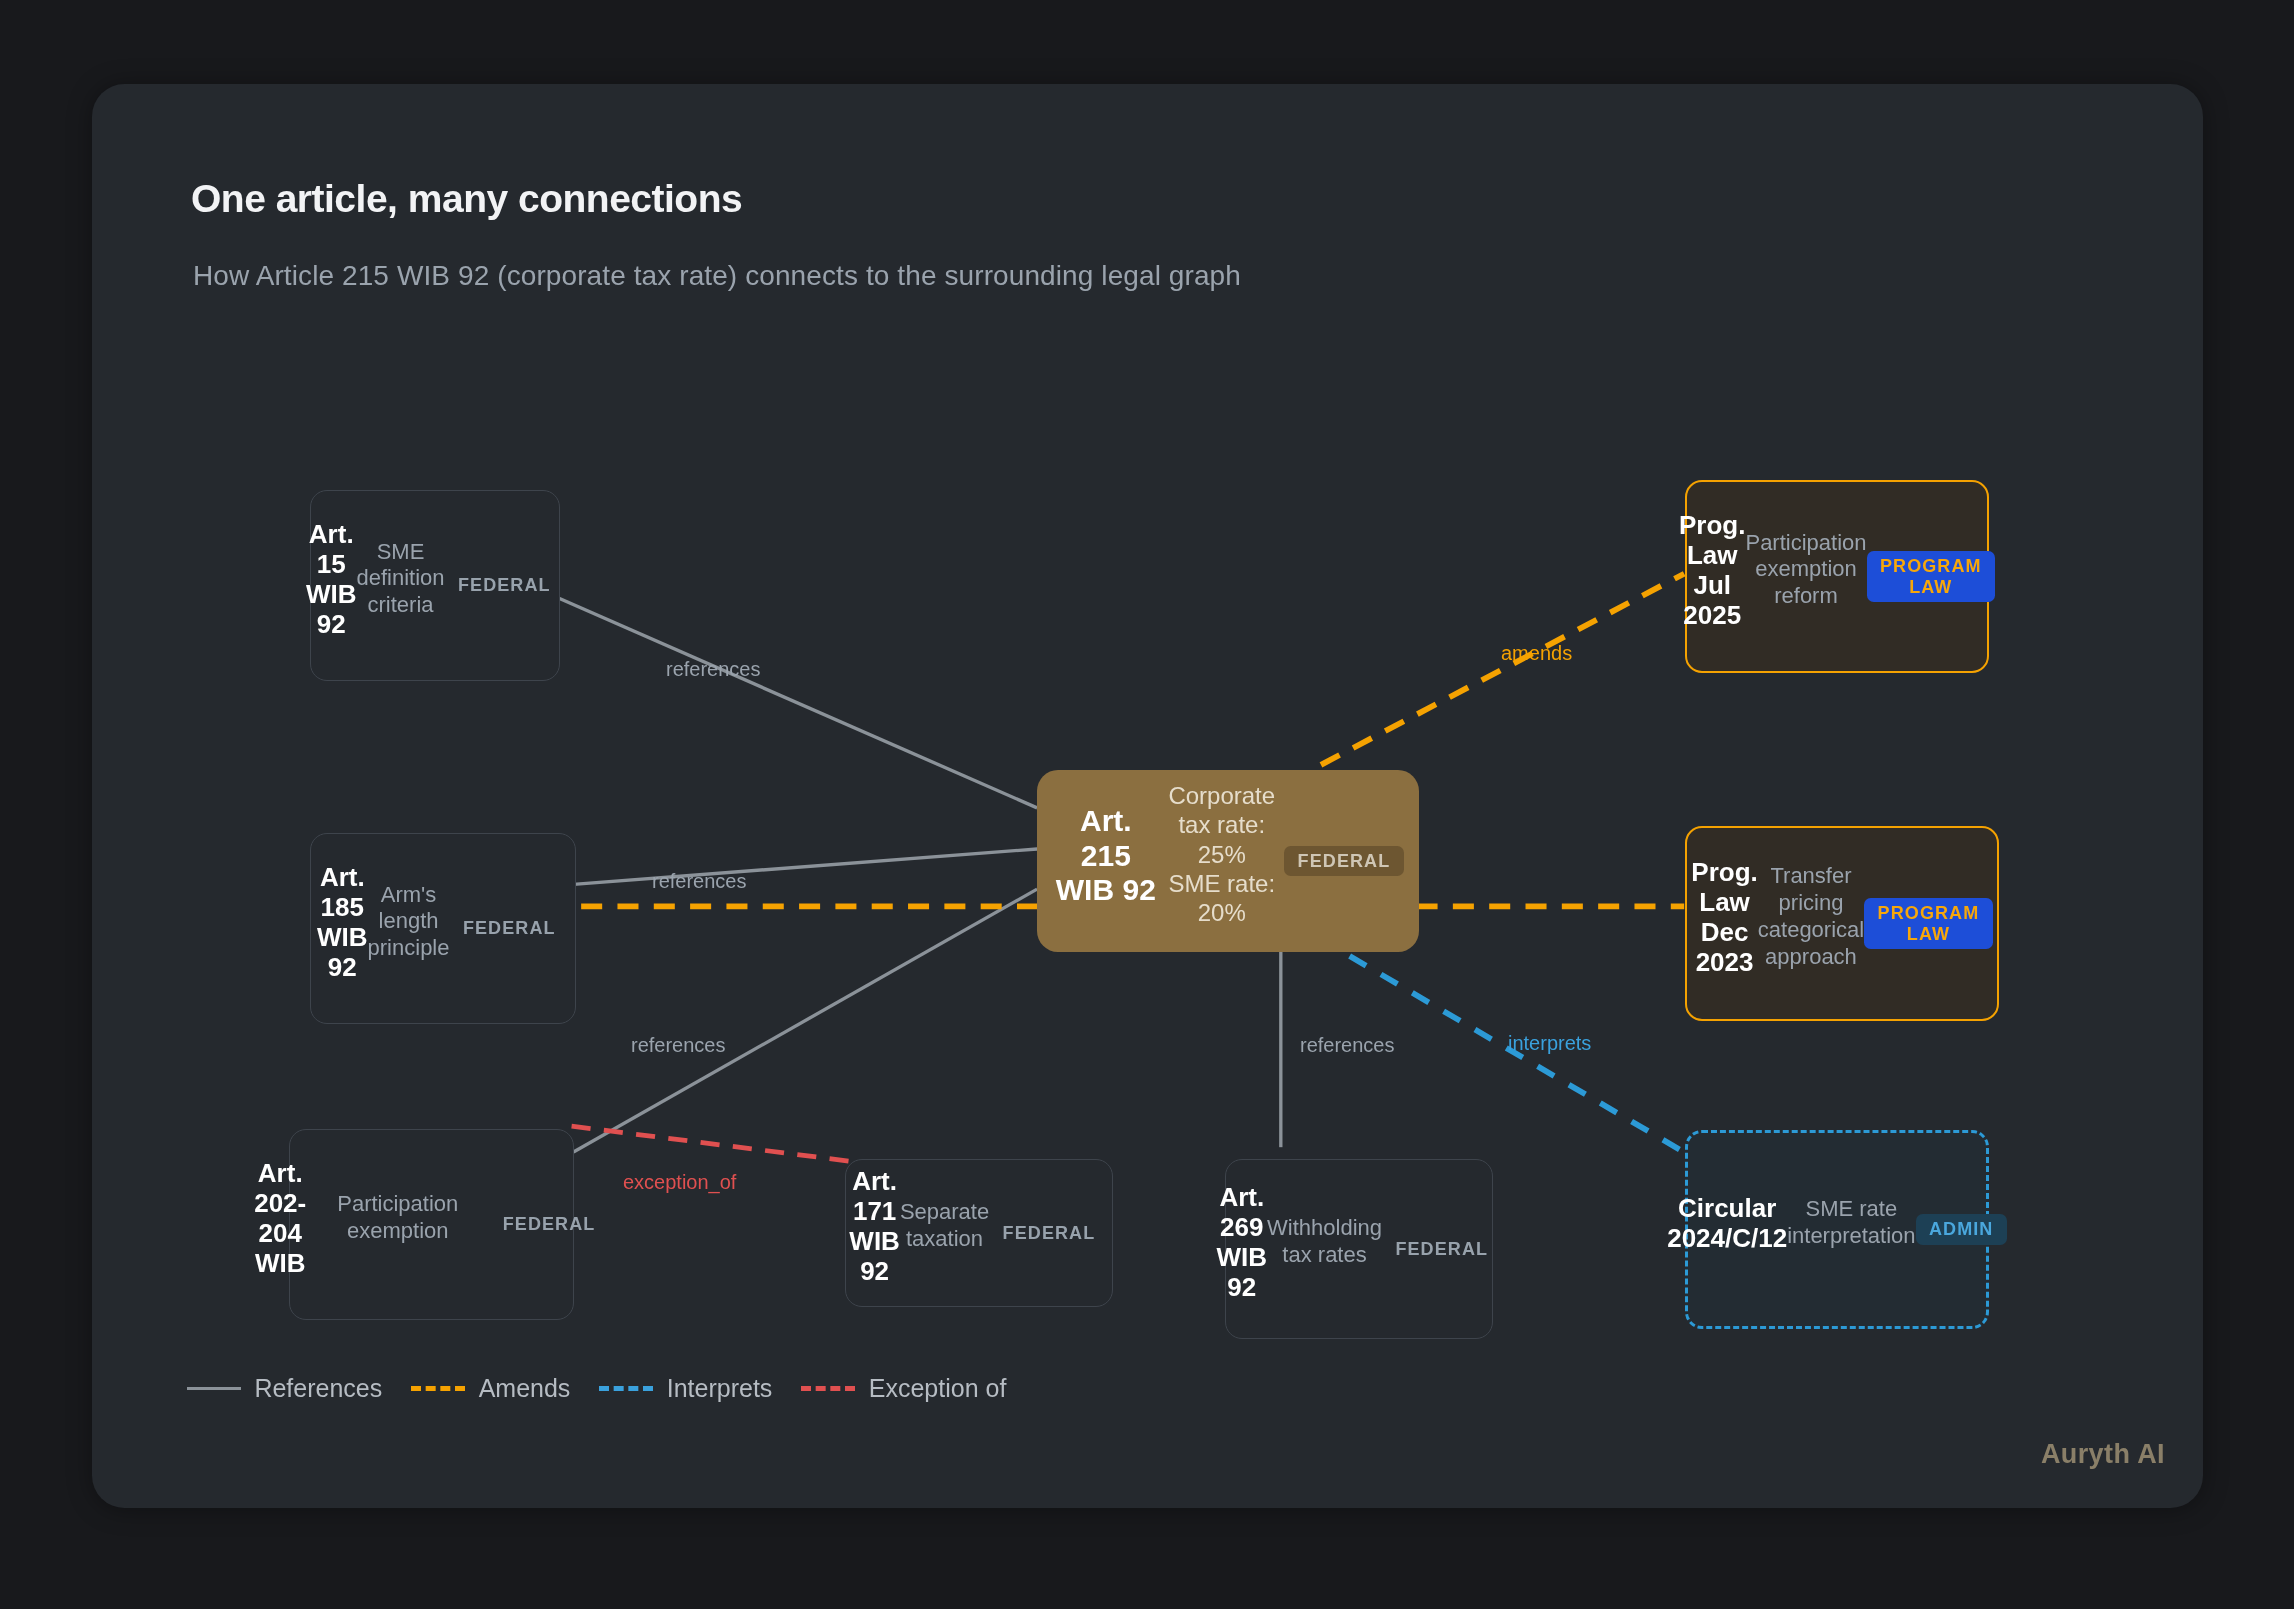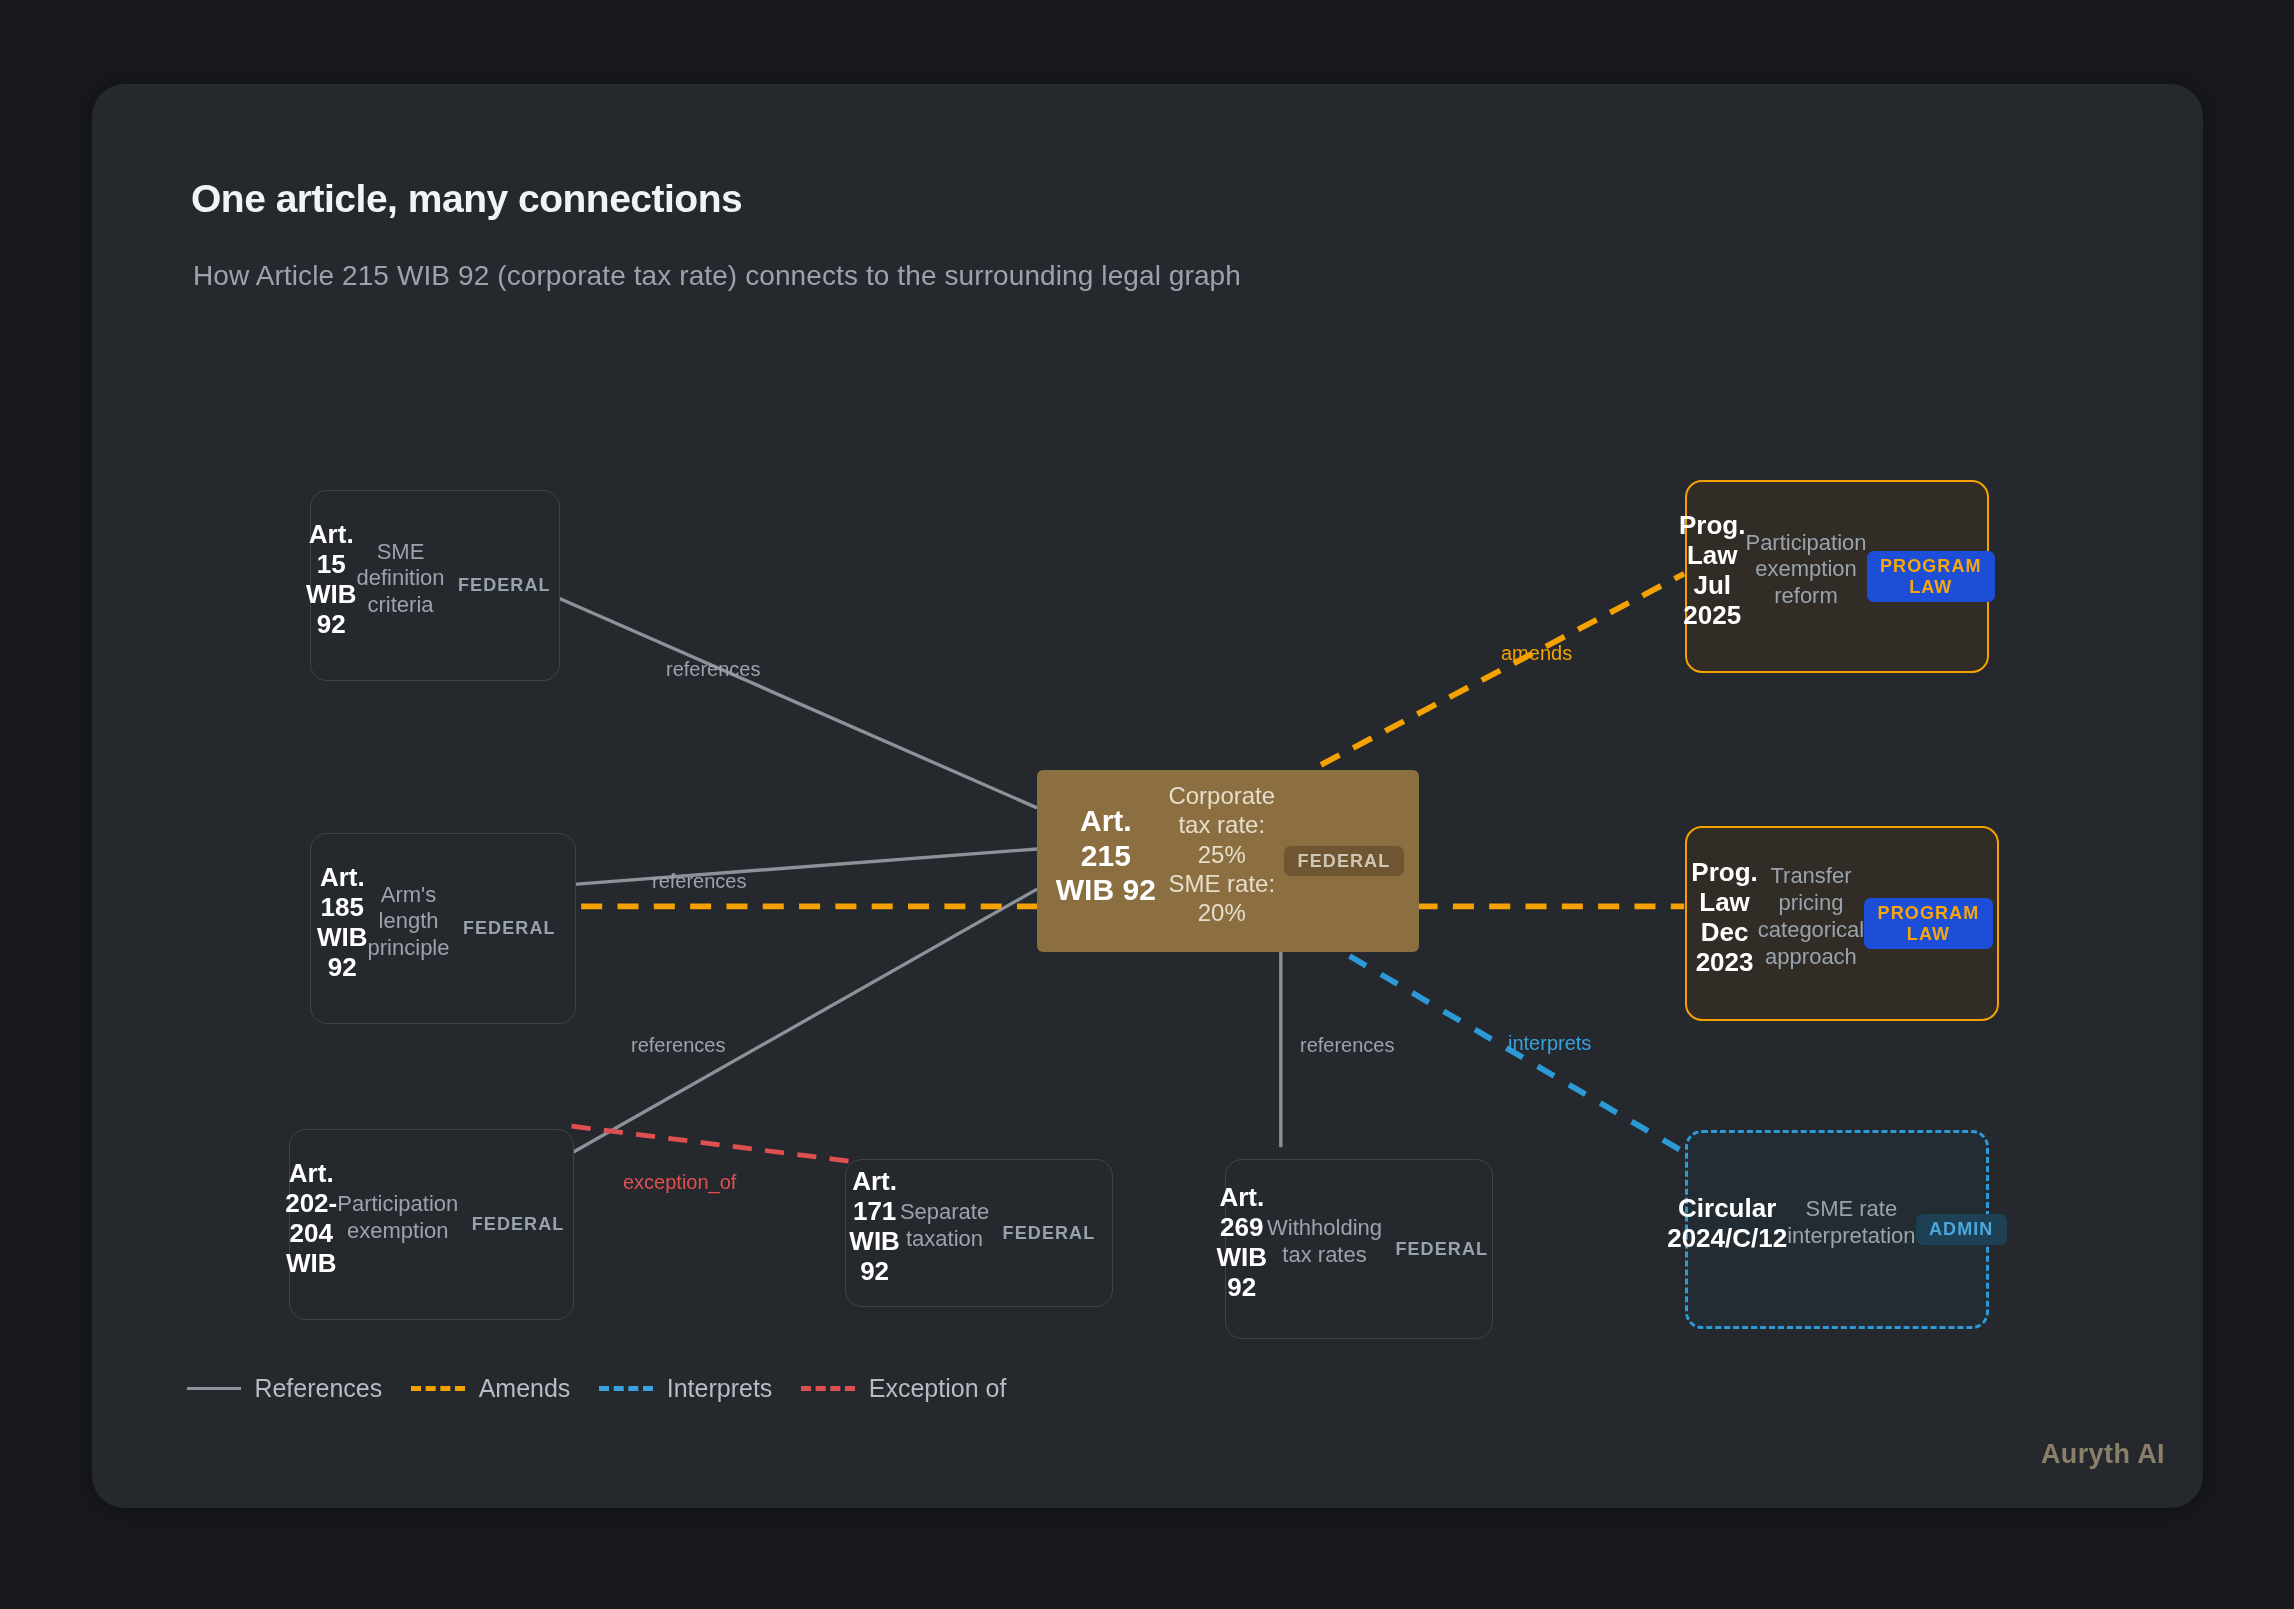--- a/index.html
+++ b/index.html
@@ -95,21 +95,21 @@
   }
   .badge.federal {
     background: transparent;
     color: #98a2ac;
   }
 
   
   .node.central {
     background: #8b6f40;
     border: none;
-    border-radius: 6px;
+    border-radius: 21px;
   }
   .node.central .n-title { font-size: 30px; color:#ffffff; margin-bottom: 9.6px;}
   .node.central .n-desc  { font-size: 24px; color:#e6ddcb; margin-bottom: 13.4px;}
   .node.central .badge.federal {
     background: #6d5631;
     color: #cfc6b5;
   }
 
   
   .node.program {
@@ -235,21 +235,21 @@
 
   <div class="node" style="left:310px; top:833px; width:266px; height:191px;">
     <div class="n-title">Art. 185 WIB 92</div>
     <div class="n-desc">
       <span>Arm's length</span><br>
       <span>principle</span>
     </div>
     <div class="badge federal">FEDERAL</div>
   </div>
 
-  <div class="node" style="left:289px; top:1129px; width:285px; height:191px;">
+  <div class="node" style="left:289px; top:1129px; width:285px; height:191px;gap:31px;">
     <div class="n-title">Art. 202-204 WIB</div>
     <div class="n-desc">
       <span>Participation</span><br>
       <span>exemption</span>
     </div>
     <div class="badge federal">FEDERAL</div>
   </div>
 
   <div class="node" style="left:845px; top:1159px; width:268px; height:148px;">
     <div class="n-title">Art. 171 WIB 92</div>

